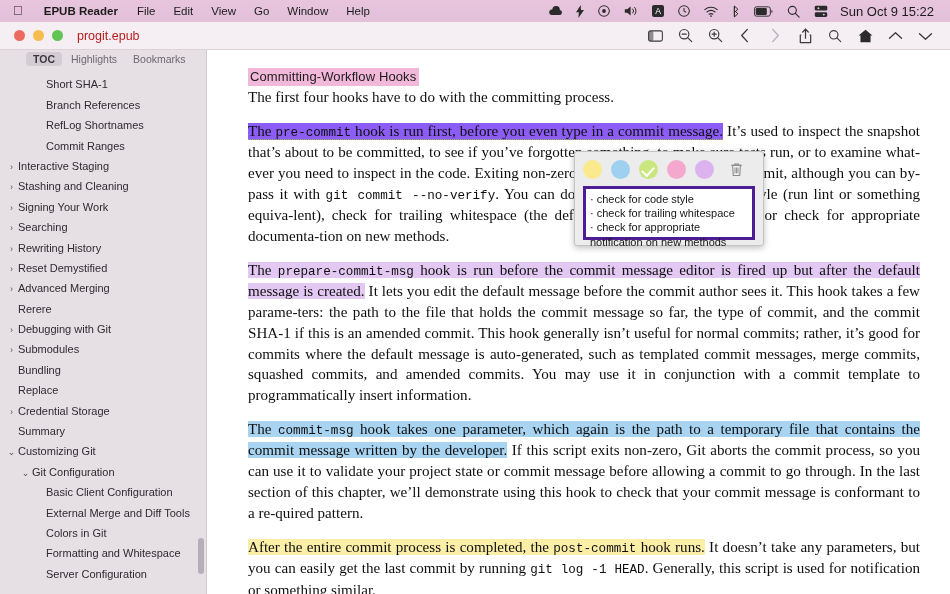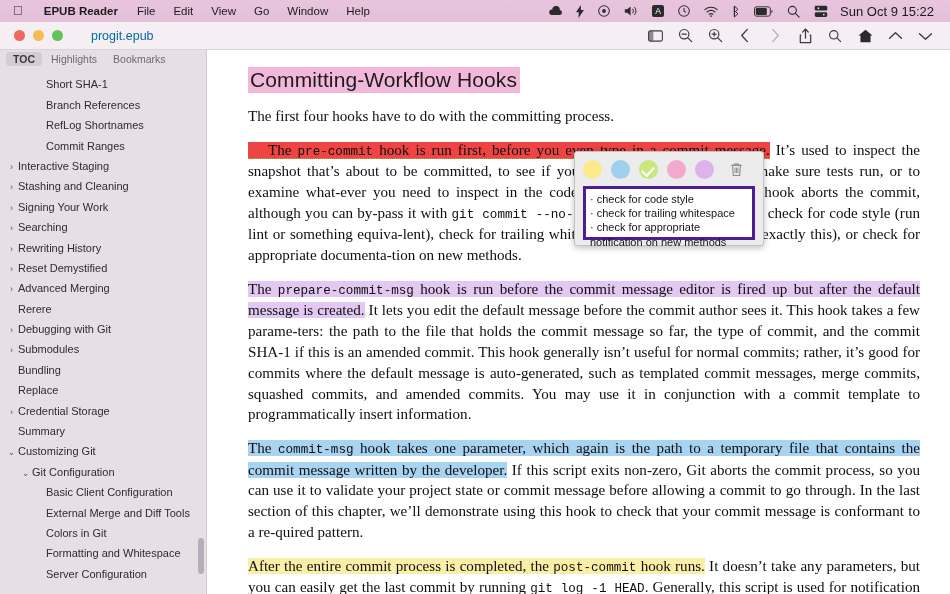--- a/index.html
+++ b/index.html
@@ -38,21 +38,21 @@
     background: #f5eef3;
     border-bottom: 1px solid #dcd2da;
     display: flex; align-items: center;
   }
   .traffic { display: flex; gap: 8px; padding-left: 14px; }
   .tl { width: 11px; height: 11px; border-radius: 50%; }
   .tl.red { background: #ed6a5e; }
   .tl.yellow { background: #f4bd4f; }
   .tl.green { background: #61c454; }
   #doctitle {
-    padding-left: 28px; font-size: 12.5px; color: #0369a1;
+    padding-left: 14px; font-size: 12.5px; color: #b91c1c;
     font-weight: 500;
   }
   #tbtools {
     margin-left: auto; display: flex; align-items: center;
     gap: 0px; padding-right: 10px;
   }
   .tbbtn {
     width: 30px; height: 26px; display: flex; align-items: center;
     justify-content: center; color: #3a3a3c;
   }
@@ -68,21 +68,21 @@
   }
   #sbtabs {
     height: 18px; display: flex; align-items: center;
     padding-left: 6px; gap: 2px;
     background: #e6dfe4;
   }
   .sbtab {
     font-size: 10.5px; color: #6e6870;
     padding: 1px 7px; border-radius: 4px;
   }
-  .sbtab.active { background: #d3ccd2; color: #3a3540; font-weight: 600; }
+  .sbtab.active { background: #d3ccd2; color: #3a3540; font-weight: 600; margin-left: 20px; }
 
   #toclist { padding-top: 2px; font-size: 11px; color: #2e2b31; }
   .toc-row {
     height: 20.4px; display: flex; align-items: flex-end;
     white-space: nowrap;
   }
   .toc-row .tw {
     width: 11px; flex: 0 0 11px; text-align: center;
     font-size: 9px; color: #55505a; line-height: 1;
   }
@@ -105,33 +105,32 @@
     background: #ffffff;
     overflow: hidden;
     padding: 16px 30px 0 40px;
     font-family: "Liberation Serif", serif;
     font-size: 15.1px;
     color: #0f0f0f;
     line-height: 1.38;
   }
   h1.doch {
     font-family: "Liberation Sans", sans-serif;
-    font-size: 21px; font-weight: 400; color: #1b1b1b;
+    font-size: 13px; font-weight: 400; color: #1b1b1b;
     letter-spacing: .1px;
     display: inline-block;
-    margin-bottom: 11px;
   }
   .hl-pink-h { background: #f2b8da; padding: 1px 3px 2px 2px; }
   p.para { text-align: justify; margin-bottom: 13px; }
   p.para:last-child { margin-bottom: 0; }
   code, .mono {
     font-family: "Liberation Mono", monospace;
     font-size: 12.6px;
   }
-  .hl-green  { background: #ef4444; padding-left: 20px; }
+  .hl-green  { background: #8b5cf6; }
   .hl-purple { background: #e2c8f2; }
   .hl-blue   { background: #a8d4f2; }
   .hl-yellow { background: #fbefa8; margin-top: 28px; }
   .hl-note   { border-bottom: 1.5px dotted #9bb34a; }
 
   
   #annot {
     position: absolute; left: 574px; top: 151px;
     width: 190px; height: 95px;
     background: #ececec;

